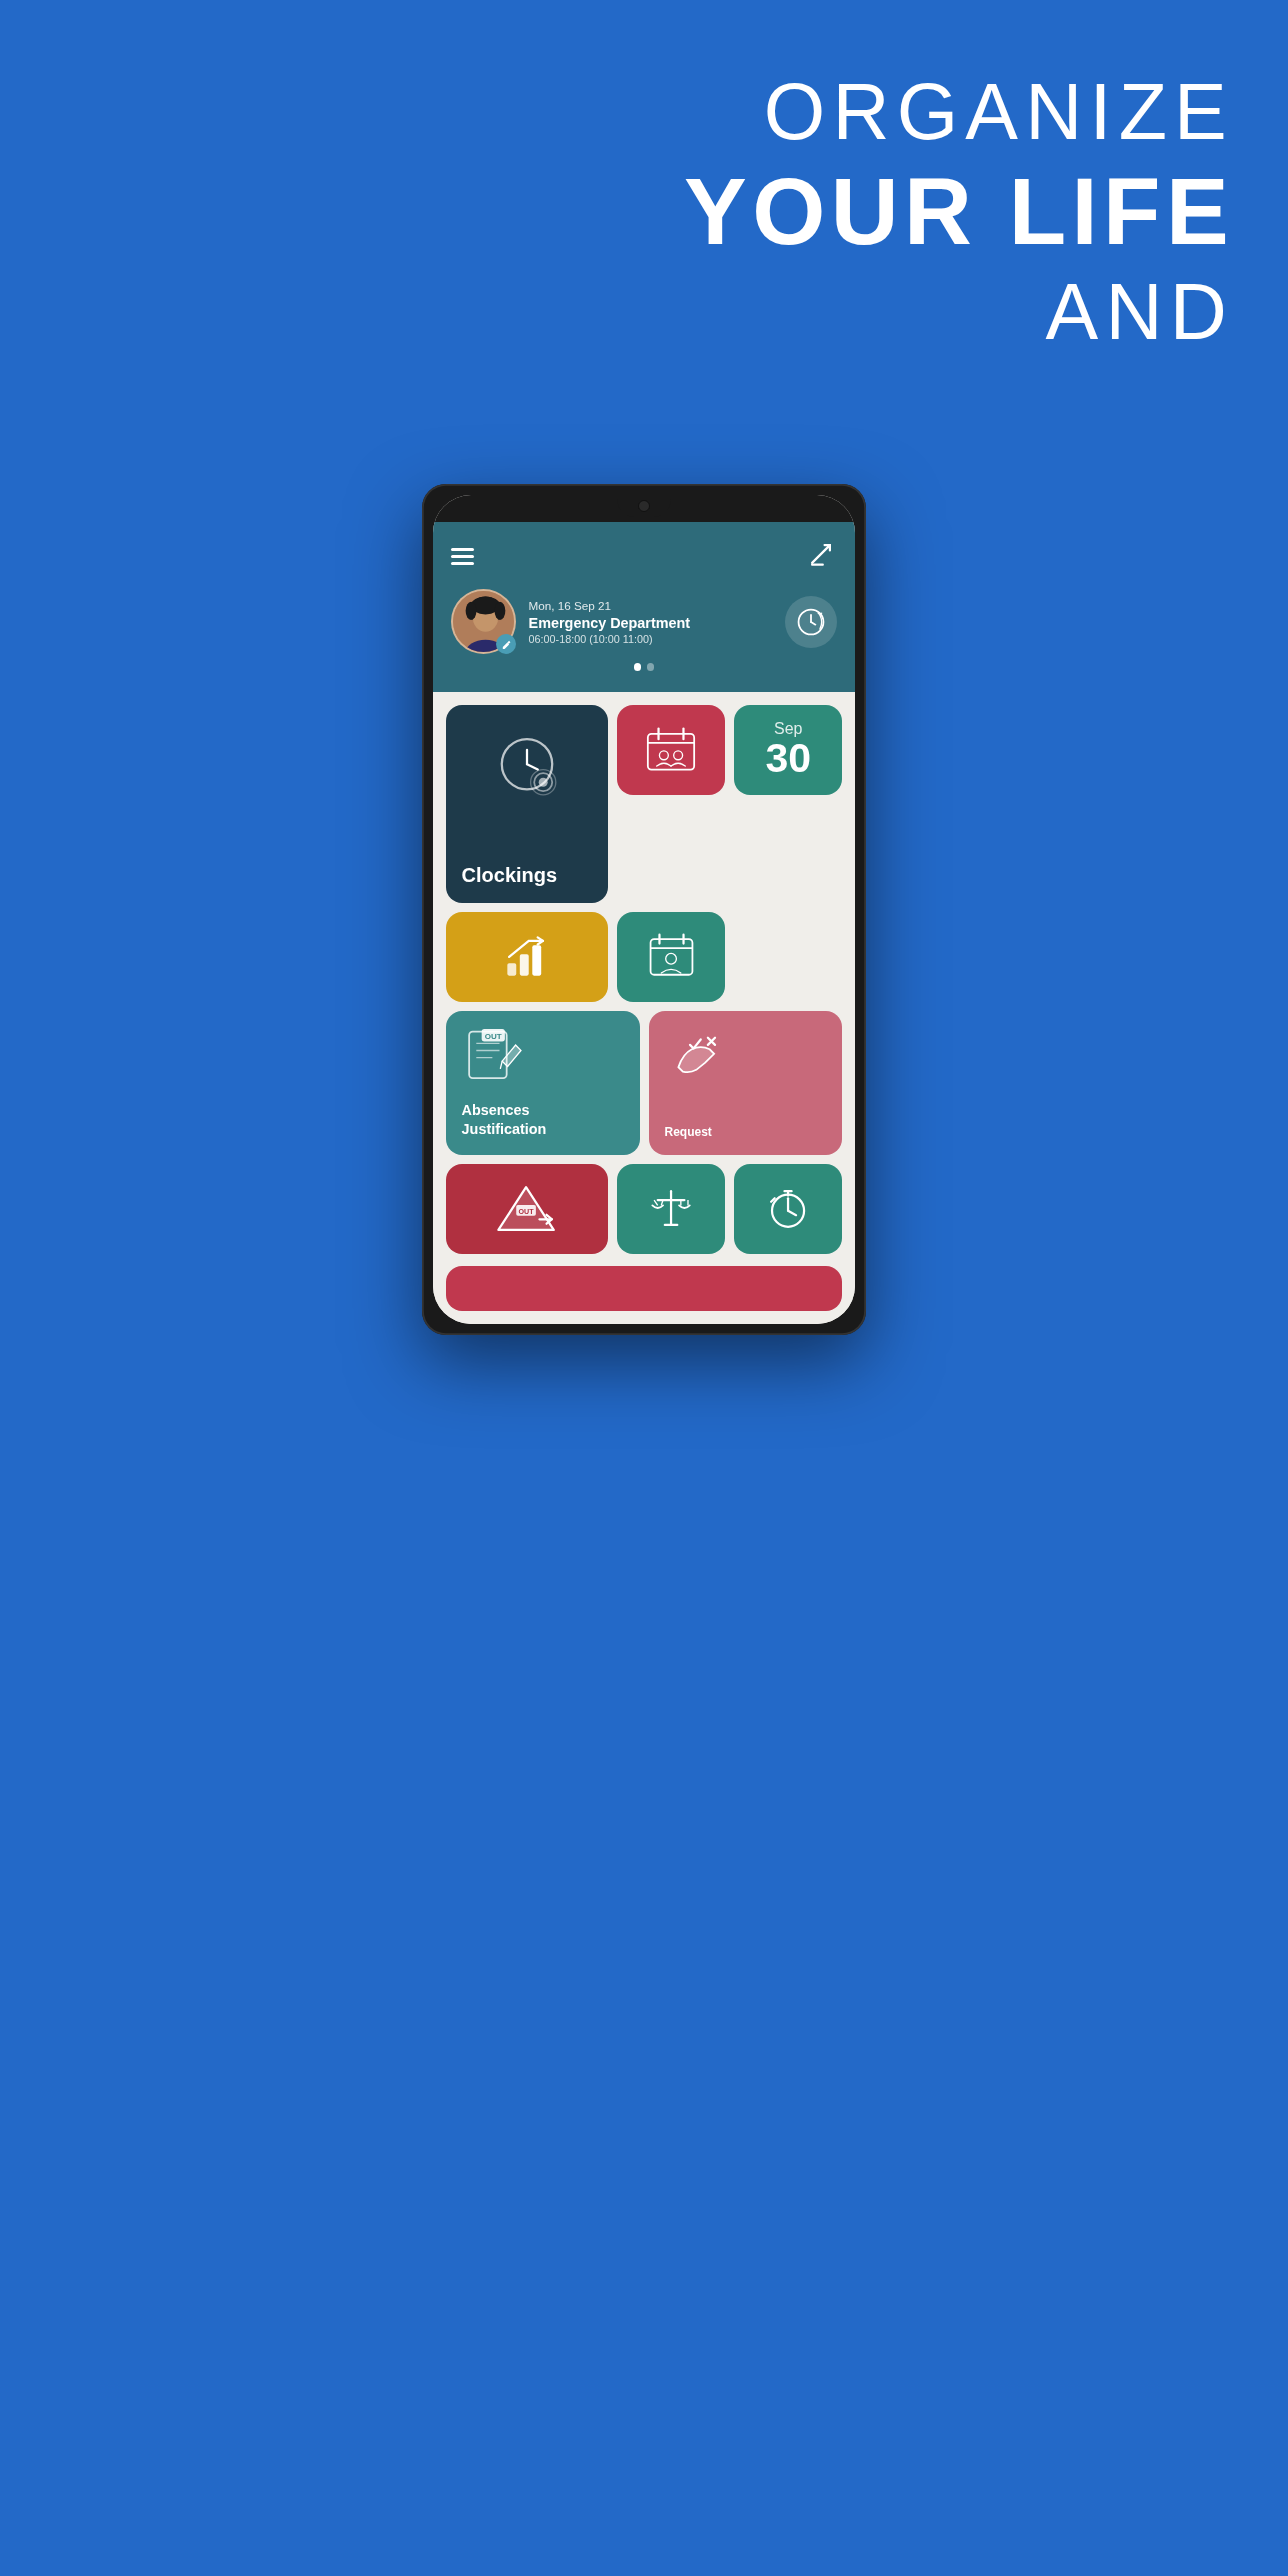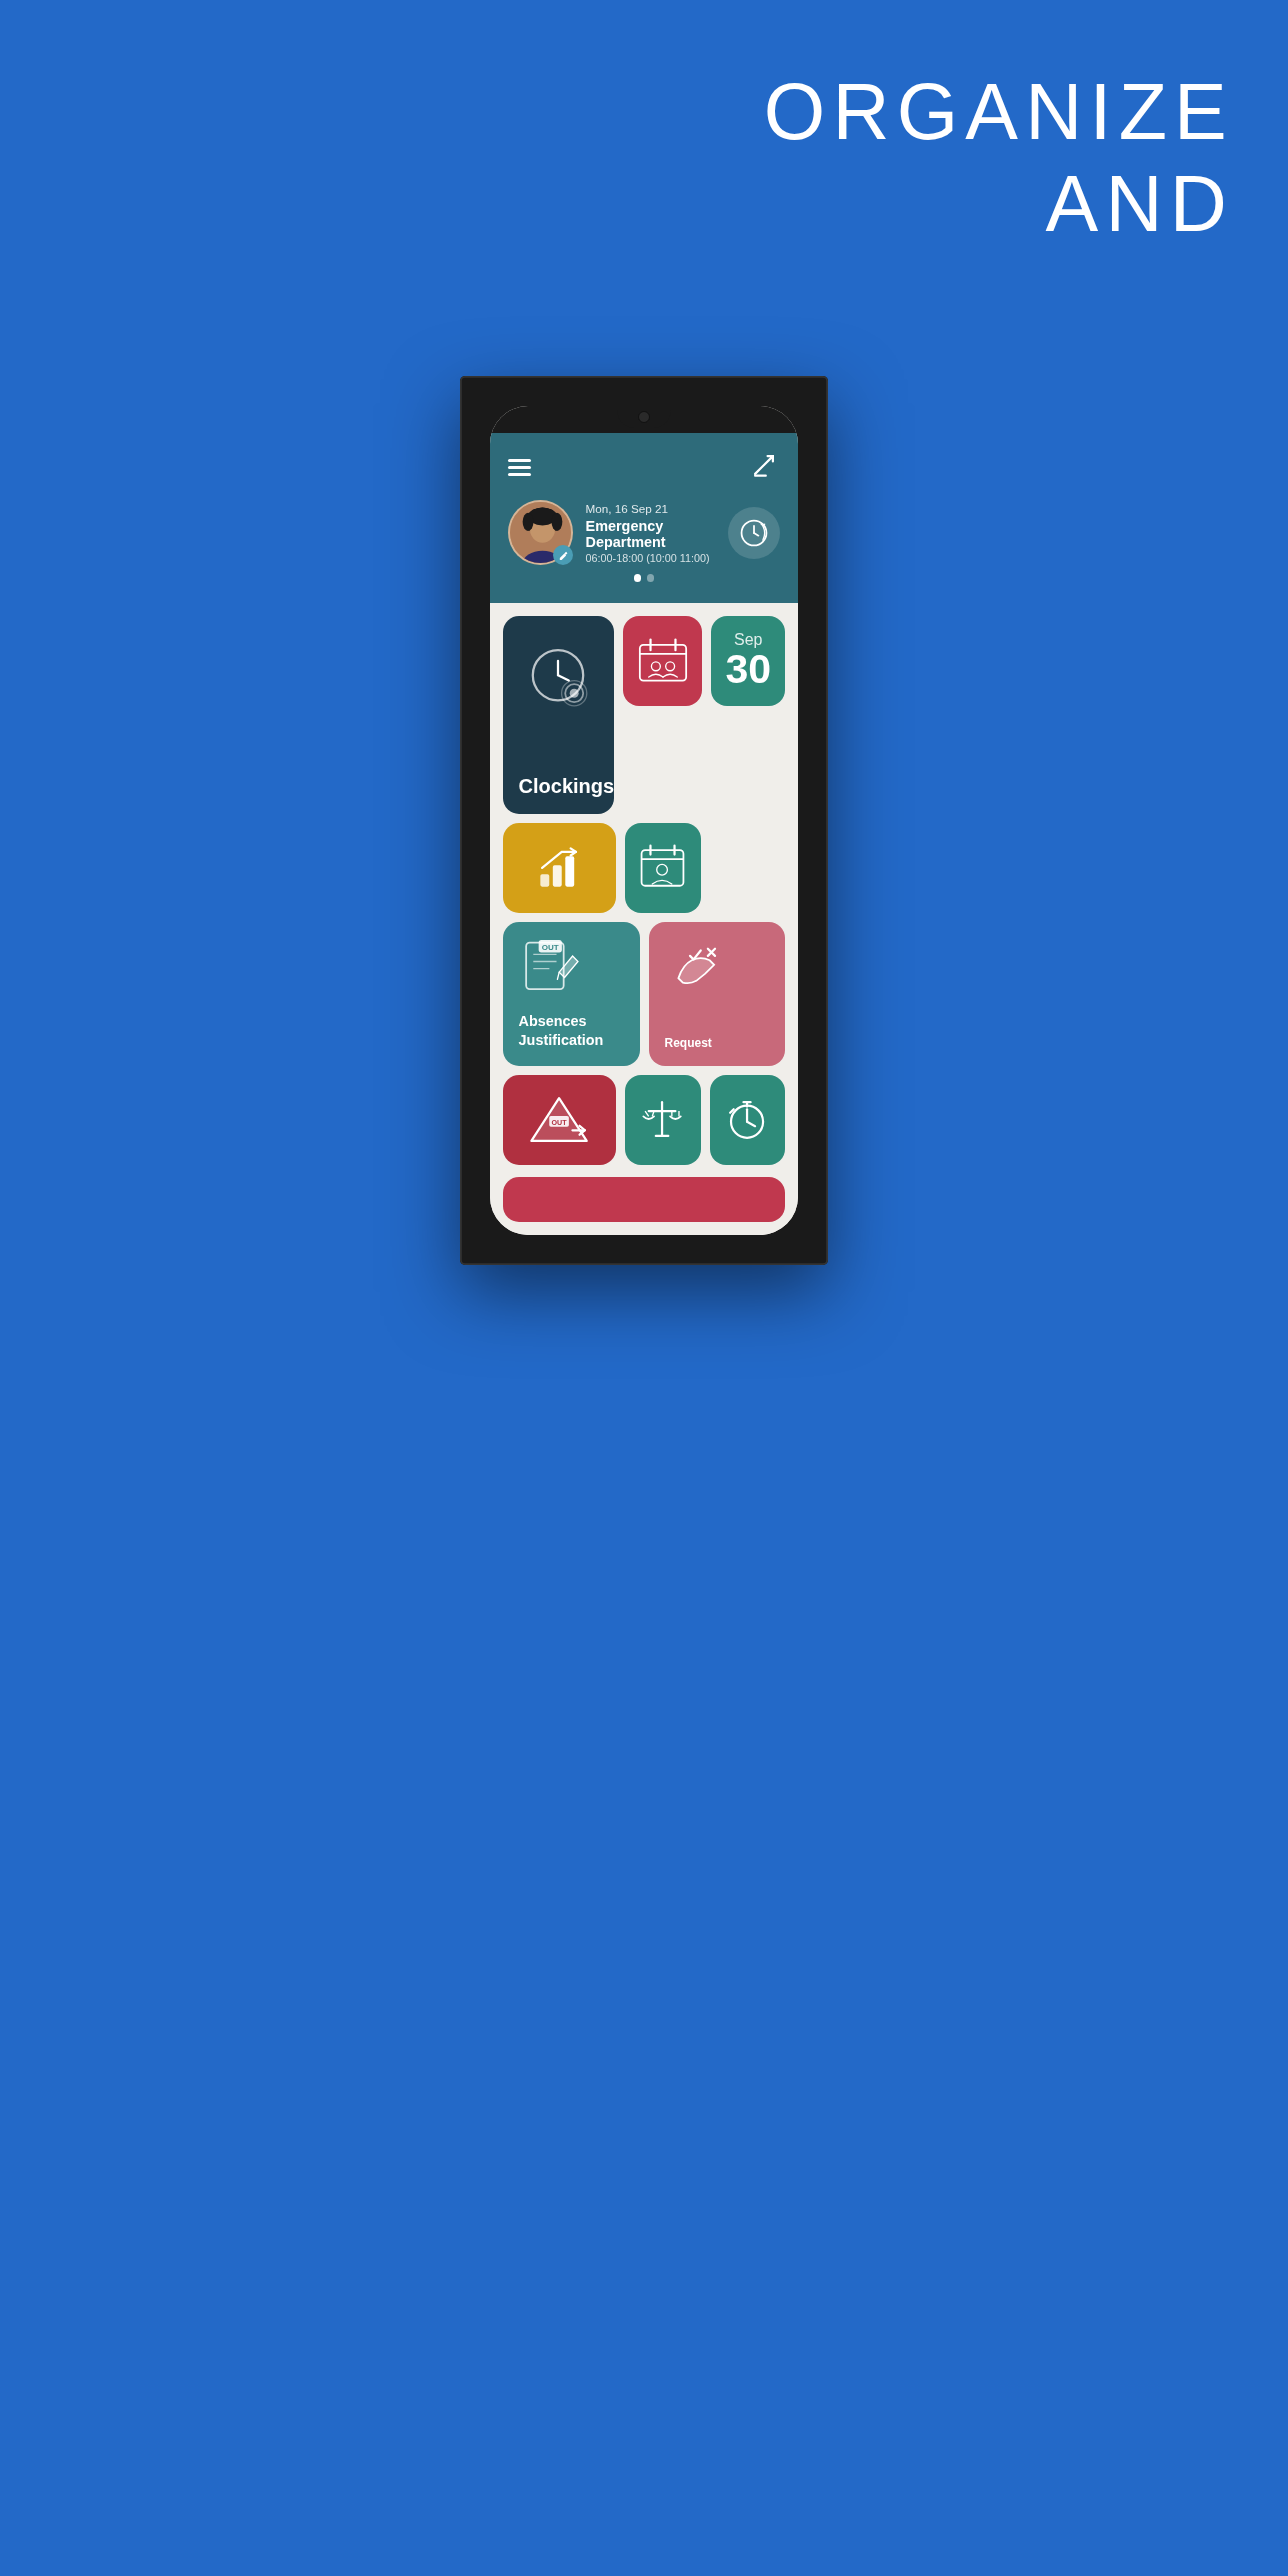--- a/index.html
+++ b/index.html
@@ -48,25 +48,25 @@
     }
 
     .phone-wrapper {
       display: flex;
       justify-content: center;
       margin-top: 54px;
       padding-bottom: 72px;
     }
 
     .phone-frame {
-      width: 368px;
+      width: 444px;
       min-height: 809px;
       background: #1a1a1a;
-      border-radius: 5px;
-      padding: 30px;
+      border-radius: 24px;
+      padding: 11px;
       box-shadow: 0 27px 72px rgba(0,0,0,0.5), inset 0 0 0 1.8px #333;
       position: relative;
     }
 
     .phone-inner {
       background: #f0eeea;
       border-radius: 38px;
       overflow: hidden;
       position: relative;
       min-height: 783px;
@@ -229,20 +229,21 @@
 
     .dot.active {
       background: white;
     }
   </style>
 </head>
 <body>
 
 <div class="hero-section">
   <span class="hero-organize">ORGANIZE</span>
+  <span class="hero-your-life">YOUR LIFE</span>
   <span class="hero-and">AND</span>
 </div>
 
 <div class="phone-wrapper">
   <div class="phone-frame">
     <div class="phone-inner">
 
       <div class="phone-notch-bar">
         <div class="phone-notch">
           <div class="phone-camera" style="margin: 4.5px auto 0;"></div>

